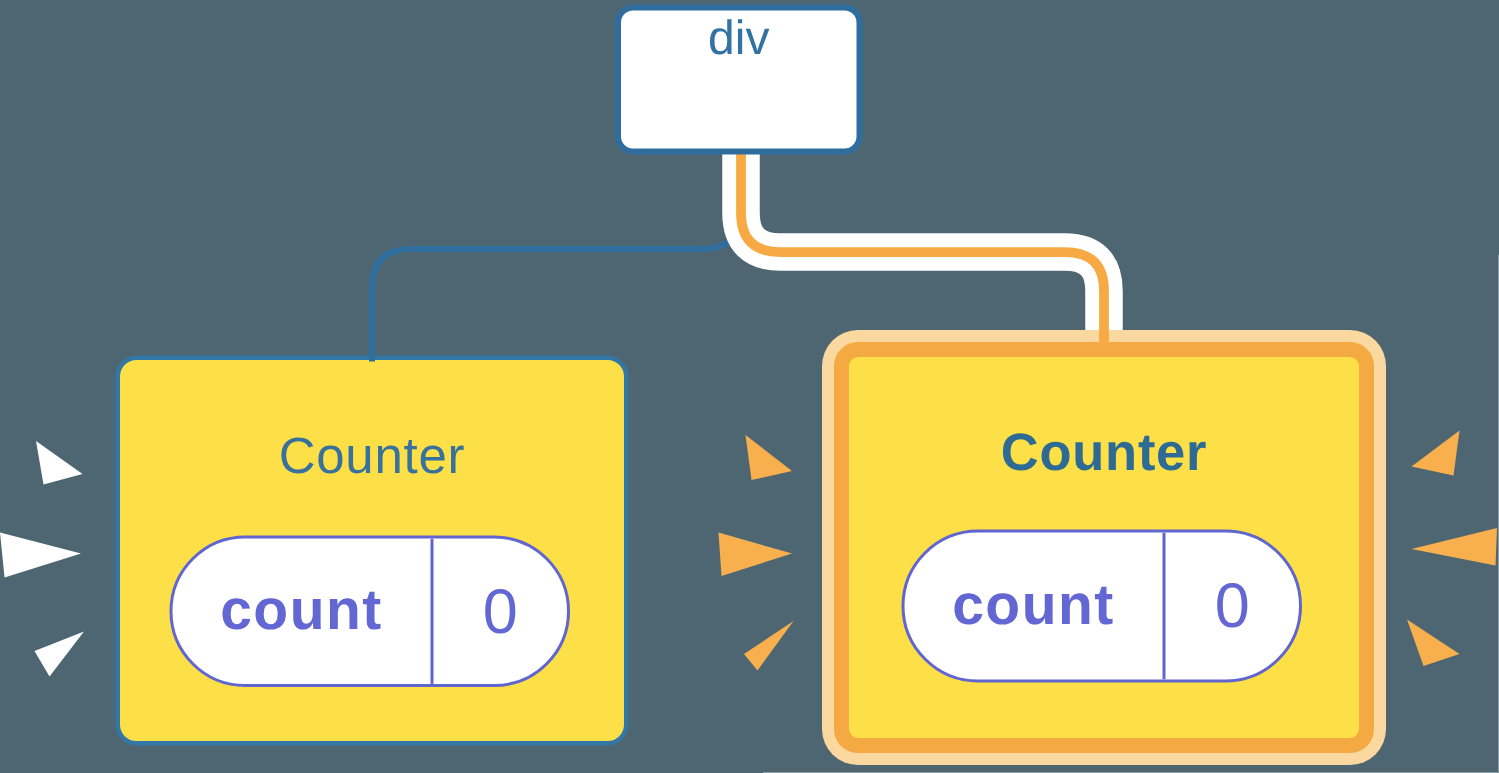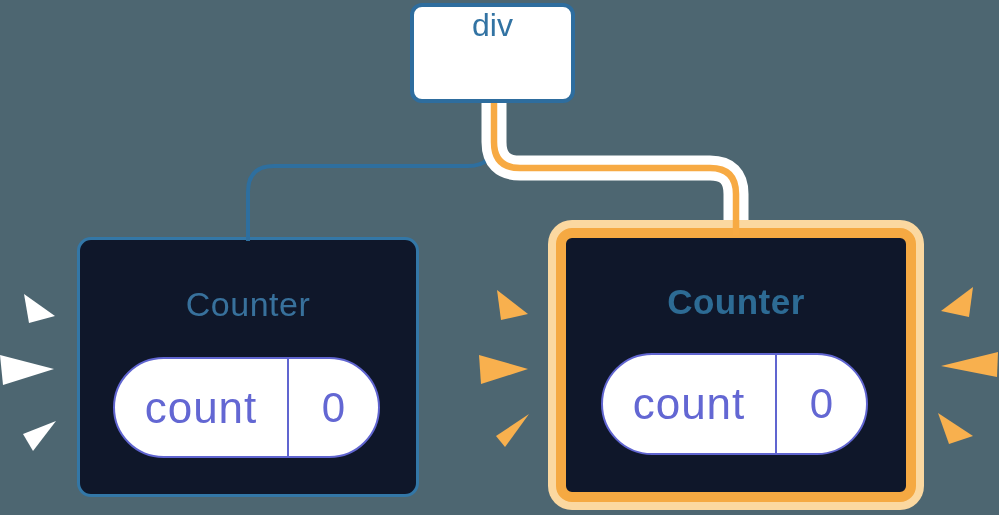--- a/index.html
+++ b/index.html
@@ -24,21 +24,21 @@
     border-radius: 12px;
     display: flex; justify-content: center;
     font-size: 32px; font-weight: 500; color: #3273a3;
     z-index: 3;
   }
 
   
   .card {
     position: absolute;
     box-sizing: border-box;
-    background: #0f172a;
+    background: #fde047;
     z-index: 1;
   }
   .card-left {
     left: 77px; top: 237px;
     width: 342px; height: 260px;
     border: 3px solid #3377a7;
     border-radius: 14px;
   }
   .card-right {
     left: 556px; top: 228px;
@@ -73,21 +73,21 @@
     display: flex;
     overflow: hidden;
     background: #ffffff;
   }
   .card-left  .state-pill { left: 33px; top: 117px; height: 101px; }
   .card-right .state-pill { left: 35px; top: 115px; }
 
   .pill-key {
     width: 172px;
     display: flex; align-items: center; justify-content: center;
-    font-size: 44px; font-weight: 400; color: #6367d3;
+    font-size: 38px; font-weight: 700; color: #6367d3;
     letter-spacing: 1px;
   }
   .pill-val {
     flex: 1;
     border-left: 2px solid #6065d0;
     display: flex; align-items: center; justify-content: center;
     font-size: 42px; font-weight: 400; color: #6367d3;
   }
 
   

